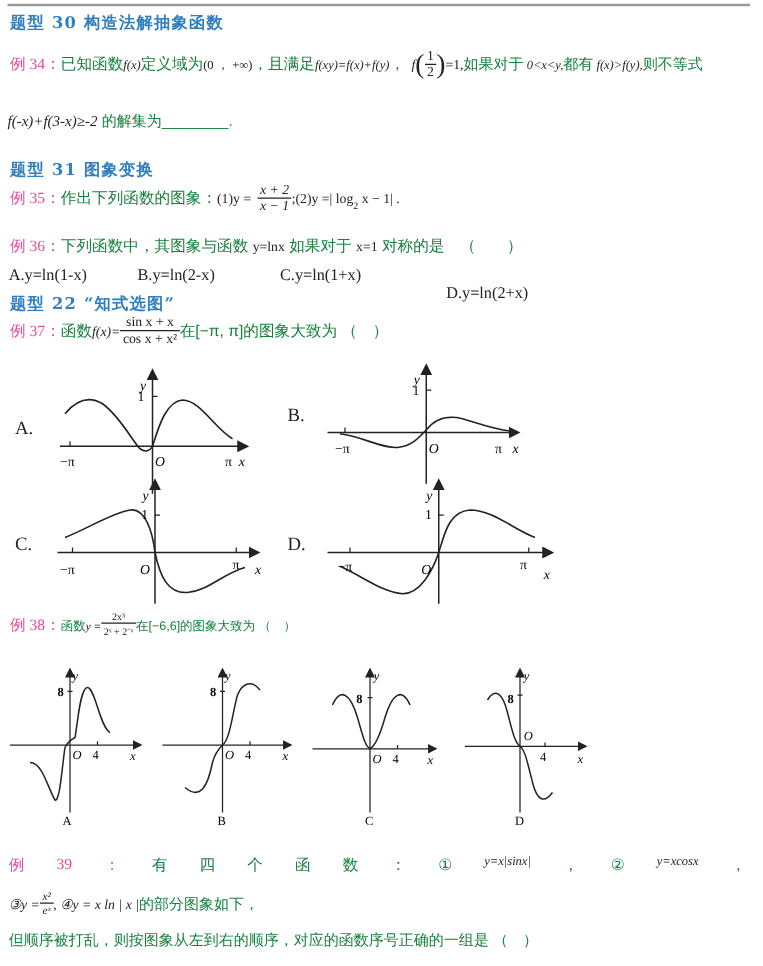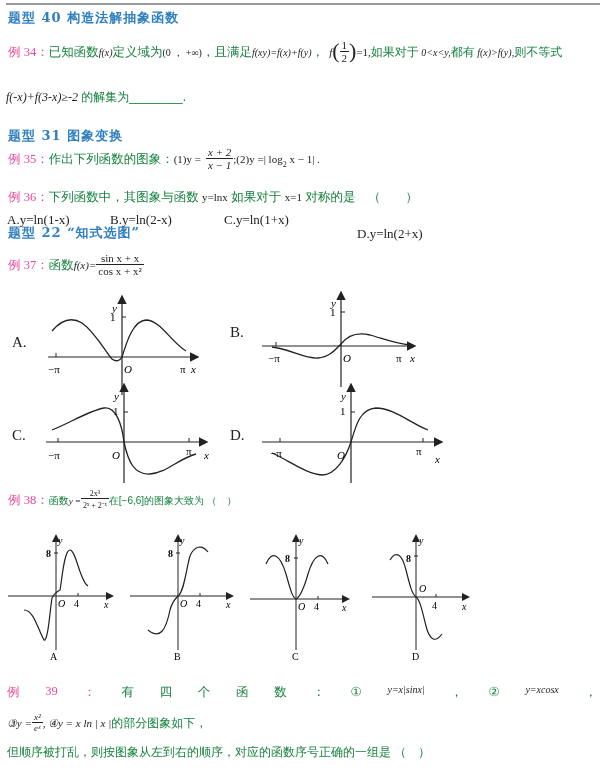--- a/index.html
+++ b/index.html
@@ -15,21 +15,21 @@
   .frac { display:inline-block; vertical-align:middle; text-align:center; font-family:"Liberation Serif", serif; font-size:11px; }
   .frac .num { display:block; border-bottom:1px solid #222; padding:0 2px; }
   .frac .den { display:block; padding:0 2px; }
   svg text { font-family:"Liberation Serif", serif; }
 </style>
 </head>
 <body>
 
 <div class="topline"></div>
 
-<div class="abs heading" style="left:8px;top:9px;">题型 40  构造法解抽象函数</div>
+<div class="abs heading" style="left:8px;top:9px;">题型 30  构造法解抽象函数</div>
 
 <div class="abs" style="left:8px;top:38px;">
   <span class="ex">例 34：</span><span class="txt">已知函数</span><span class="math" style="font-size:10px">f(x)</span><span class="txt">定义域为</span><span class="mathn" style="font-size:10px">(0 ， +∞)</span><span class="txt">，且满足</span><span class="math" style="font-size:10px">f(xy)=f(x)+f(y)</span><span class="txt">，</span>
   <span class="math" style="font-size:11px">f</span><span style="font-size:22px;font-family:'Liberation Serif',serif;vertical-align:middle">(</span><span class="frac"><span class="num">1</span><span class="den">2</span></span><span style="font-size:22px;font-family:'Liberation Serif',serif;vertical-align:middle">)</span><span class="mathn" style="font-size:11px">=1,</span><span class="txt" style="font-size:12px">如果对于</span><span class="math" style="font-size:10px"> </span><span class="math" style="font-size:10px">0&lt;x&lt;y,</span><span class="txt" style="font-size:12px">都有</span><span class="math" style="font-size:10px"> </span><span class="math" style="font-size:10px">f(x)&gt;f(y),</span><span class="txt" style="font-size:12px">则不等式</span>
 </div>
 
 <div class="abs" style="left:6px;top:86px;">
   <span class="math" style="font-size:12px">f(-x)+f(3-x)≥-2</span><span class="txt" style="font-size:12px"> 的解集为________.</span>
 </div>
 
@@ -41,24 +41,24 @@
 </div>
 
 <div class="abs" style="left:8px;top:186px;">
   <span class="ex">例 36：</span><span class="txt">下列函数中，其图象与函数 </span><span class="mathn" style="font-size:11px">y=lnx</span><span class="txt"> 如果对于 </span><span class="mathn" style="font-size:11px">x=1</span><span class="txt"> 对称的是　（　　）</span>
 </div>
 <div class="abs mathn" style="left:7px;top:212px;font-size:13px;">A.y=ln(1-x)</div>
 <div class="abs mathn" style="left:110px;top:212px;font-size:13px;font-family:Liberation Serif, serif;">B.y=ln(2-x)</div>
 <div class="abs mathn" style="left:224px;top:212px;font-size:13px;">C.y=ln(1+x)</div>
 <div class="abs mathn" style="left:357px;top:226px;font-size:13px;">D.y=ln(2+x)</div>
 
-<div class="abs heading" style="left:8px;top:224px;text-align:center;">题型 22  “知式选图”</div>
+<div class="abs heading" style="left:8px;top:234px;text-align:center;">题型 22  “知式选图”</div>
 
 <div class="abs" style="left:8px;top:252px;">
-  <span class="ex">例 37：</span><span class="txt">函数</span><span class="math" style="font-size:11px">f(x)=</span><span class="frac"><span class="num">sin x + x</span><span class="den">cos x + x²</span></span>
+  <span class="ex">例 37：</span><span class="txt">函数</span><span class="math" style="font-size:11px">f(x)=</span><span class="frac"><span class="num">sin x + x</span><span class="den">cos x + x²</span></span><span class="txt">在[−π, π]的图象大致为 （　）</span>
 </div>
 
 <svg class="abs" style="left:0;top:285px;" width="460" height="200">
   <defs>
     <marker id="arr" markerWidth="8" markerHeight="8" refX="6" refY="4" orient="auto">
       <path d="M0,0 L8,4 L0,8 z" fill="#222"></path>
     </marker>
   </defs>
 
   <g>

